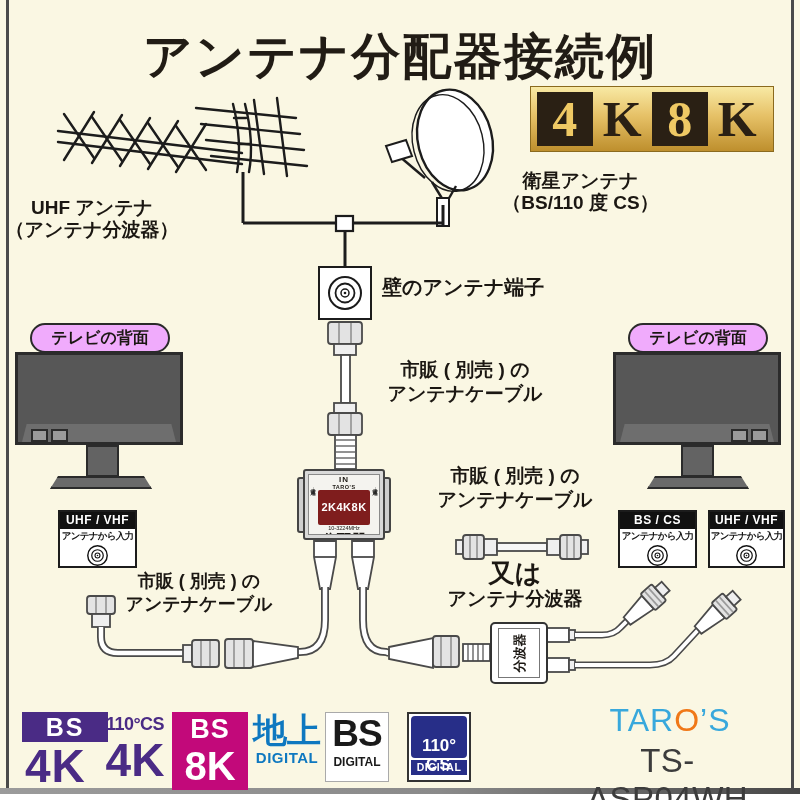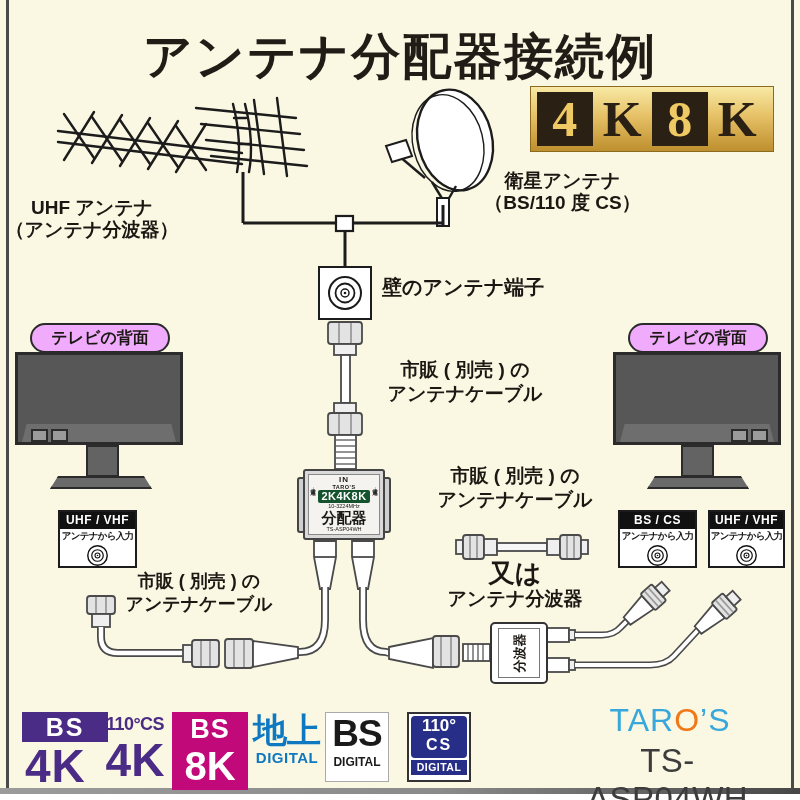--- a/index.html
+++ b/index.html
@@ -46,21 +46,21 @@
   .panel svg{display:block;margin:1px auto 0 auto;}
   
   .splitter{position:absolute;left:303px;top:469px;width:82px;height:71px;}
   .sp-tab{position:absolute;top:8px;width:10px;height:56px;background:#cfcfcf;border:2px solid #444;border-radius:3px;box-sizing:border-box;}
   .sp-tab-l{left:-6px;} .sp-tab-r{right:-6px;}
   .sp-body{position:absolute;inset:0;background:#d9d9d9;border:2px solid #444;border-radius:3px;box-sizing:border-box;}
   .sp-plate{position:absolute;inset:3px;background:#f4f3ef;border:1px solid #8a8a8a;
             display:flex;flex-direction:column;align-items:center;justify-content:flex-start;overflow:hidden;}
   .sp-in{font-size:8px;font-weight:700;line-height:8px;margin-top:1px;letter-spacing:1px;}
   .sp-brand{font-size:5.5px;font-weight:700;line-height:6px;letter-spacing:0.5px;}
-  .sp-badge{background:#14532d;color:#fff;font-size:11px;font-weight:900;line-height:13px;padding:0 3px;border-radius:2px;letter-spacing:0.5px;}
+  .sp-badge{background:#7f1d1d;color:#fff;font-size:11px;font-weight:900;line-height:13px;padding:11px 3px;border-radius:2px;letter-spacing:0.5px;}
   .sp-freq{font-size:5.5px;line-height:7px;}
   .sp-name{font-size:15px;font-weight:900;line-height:16px;}
   .sp-model{font-size:5.5px;line-height:7px;}
   .sp-outs{width:100%;display:flex;justify-content:space-between;box-sizing:border-box;
            padding:0 3px;font-size:7.5px;font-weight:700;line-height:9px;}
   .sp-power{position:absolute;top:10px;font-size:5.5px;font-weight:700;writing-mode:vertical-rl;
             text-orientation:upright;line-height:7px;color:#222;}
   .sp-power-l{left:0.5px;} .sp-power-r{right:0.5px;}
   
   .sep{position:absolute;left:490px;top:622px;width:58px;height:62px;background:#ffffff;
@@ -76,21 +76,21 @@
   .bs8k{width:76px;height:78px;background:#C2097A;color:#fff;}
   .bs8k-top{font-size:27px;line-height:31px;padding-top:2px;letter-spacing:1px;}
   .bs8k-bot{font-size:40px;line-height:42px;}
   .chj-top{color:#0E78C0;font-size:34px;line-height:37px;}
   .chj-bot{color:#0E78C0;font-size:15px;line-height:17px;letter-spacing:0.5px;}
   .bsd{width:64px;height:70px;background:#fff;border:1.5px solid #aaa;box-sizing:border-box;}
   .bsd-top{color:#1a1a1a;font-size:37px;line-height:42px;font-weight:600;letter-spacing:-1px;}
   .bsd-bot{color:#1a1a1a;font-size:12px;line-height:14px;}
   .csd{width:64px;height:70px;background:#fff;border:2px solid #333;box-sizing:border-box;padding:2px;}
   .csd-box{background:#272E88;border-radius:4px;color:#fff;height:42px;}
-  .csd-l1{font-size:17px;line-height:20px;padding-top:0;}
+  .csd-l1{font-size:17px;line-height:20px;padding-top:20px;}
   .csd-l2{font-size:16px;line-height:17px;letter-spacing:2px;}
   .csd-bar{background:#272E88;color:#fff;font-size:10.5px;line-height:15px;height:15px;margin-top:2px;letter-spacing:0.5px;}
   
   .logo{position:absolute;left:575px;top:702px;width:190px;text-align:center;font-size:32px;
         font-weight:400;letter-spacing:1px;color:#38A8DC;}
   .logo .o{color:#F07818;}
   .model{position:absolute;left:565px;top:742px;width:205px;text-align:center;font-size:33px;
          font-weight:400;color:#3c3c3c;letter-spacing:0.5px;}
   svg.art{position:absolute;left:0;top:0;}
 </style>
@@ -260,21 +260,21 @@
       <line x1="111" y1="4" x2="111" y2="26" stroke="#9a9a9a"></line>
         <line x1="118" y1="4" x2="118" y2="26" stroke="#9a9a9a"></line>
       <rect x="125" y="8" width="7" height="14" fill="#efefef"></rect>
     </g>
   </svg>
 
   <div class="lbl ctr" style="left:2px;top:165px;width:180px;font-size:19px;margin-top:32px;">
     <div>UHF アンテナ</div>
     <div>（アンテナ分波器）</div>
   </div>
-  <div class="lbl ctr" style="left:475px;top:170px;width:175px;font-size:19px;">
+  <div class="lbl ctr" style="left:493px;top:170px;width:175px;font-size:19px;">
     <div>衛星アンテナ</div>
     <div>（BS/110 度 CS）</div>
   </div>
 
   <div class="wall">
     <svg width="42" height="42" viewBox="0 0 42 42">
       <circle cx="21" cy="21" r="16" fill="#ffffff" stroke="#1a1a1a" stroke-width="2"></circle>
       <circle cx="21" cy="21" r="9.5" fill="none" stroke="#1a1a1a" stroke-width="1.8"></circle>
       <circle cx="21" cy="21" r="4" fill="none" stroke="#1a1a1a" stroke-width="1.5"></circle>
       <circle cx="21" cy="21" r="1.3" fill="#1a1a1a"></circle>

